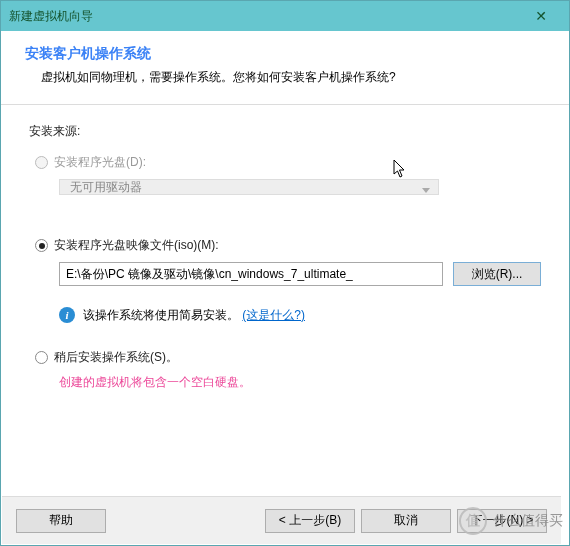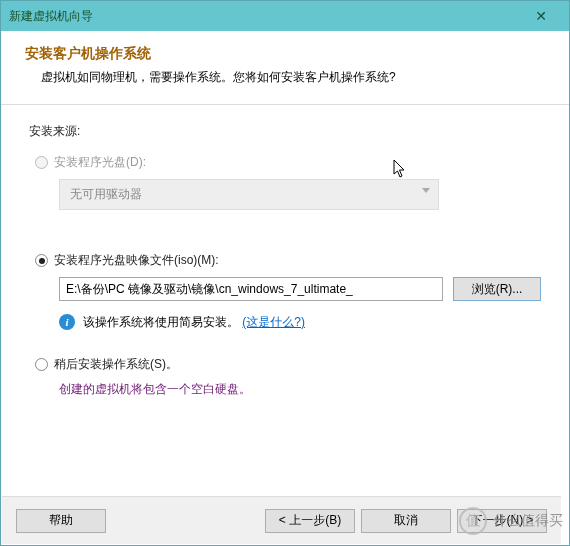--- a/index.html
+++ b/index.html
@@ -35,21 +35,21 @@
   }
   .header {
     padding: 14px 24px 18px 24px;
     border-bottom: 1px solid #dcdcdc;
     background: #fff;
   }
   .header h1 {
     margin: 0 0 6px 0;
     font-size: 14px;
     font-weight: bold;
-    color: #a16207;
+    color: #3b82f6;
   }
   .header .sub {
     color: #000;
     font-size: 12px;
     padding-left: 16px;
   }
   .body {
     padding: 18px 28px 10px 28px;
     background: #fff;
   }
@@ -75,38 +75,38 @@
     content:"";
     width:6px; height:6px;
     background:#222;
     border-radius:50%;
   }
   .opt-label { color:#222; }
   .opt-label.disabled { color:#9a9a9a; }
   .combo {
     margin: 4px 0 12px 30px;
     width: 380px;
-    height: 31px;
+    height: 16px;
     background: #eee;
     border: 1px solid #ddd;
     display:flex;
     align-items:center;
     padding: 0 10px;
     color:#888;
     position: relative;
   }
   .combo .chev {
     position:absolute; right:8px; top:8px;
     width:0;height:0;
     border-left:4px solid transparent;
     border-right:4px solid transparent;
     border-top:5px solid #aaa;
   }
   .iso-row {
-    margin: 6px 0 12px 30px;
+    margin: 6px 0 20px 30px;
     display:flex;
     align-items:center;
     gap:10px;
   }
   .iso-input {
     width: 394px;
     height: 24px;
     border:1px solid #a8a8a8;
     padding: 2px 6px;
     font-size:12px;
@@ -142,21 +142,21 @@
     font-weight:bold;
     font-family: Georgia, serif;
     font-size:11px;
     flex:0 0 16px;
     margin-top:1px;
   }
   .detect .lines { line-height:1.6; }
   .link { color:#0066cc; text-decoration:underline; }
   .hint {
     margin: 4px 0 8px 30px;
-    color:#701a75;
+    color:#ec4899;
   }
   .spacer20 { height:24px; }
   .footer {
     position:absolute;
     left:1px; right:8px; bottom:1px;
     height:48px;
     background:#f0f0f0;
     border-top:1px solid #dcdcdc;
     display:flex;
     align-items:center;

